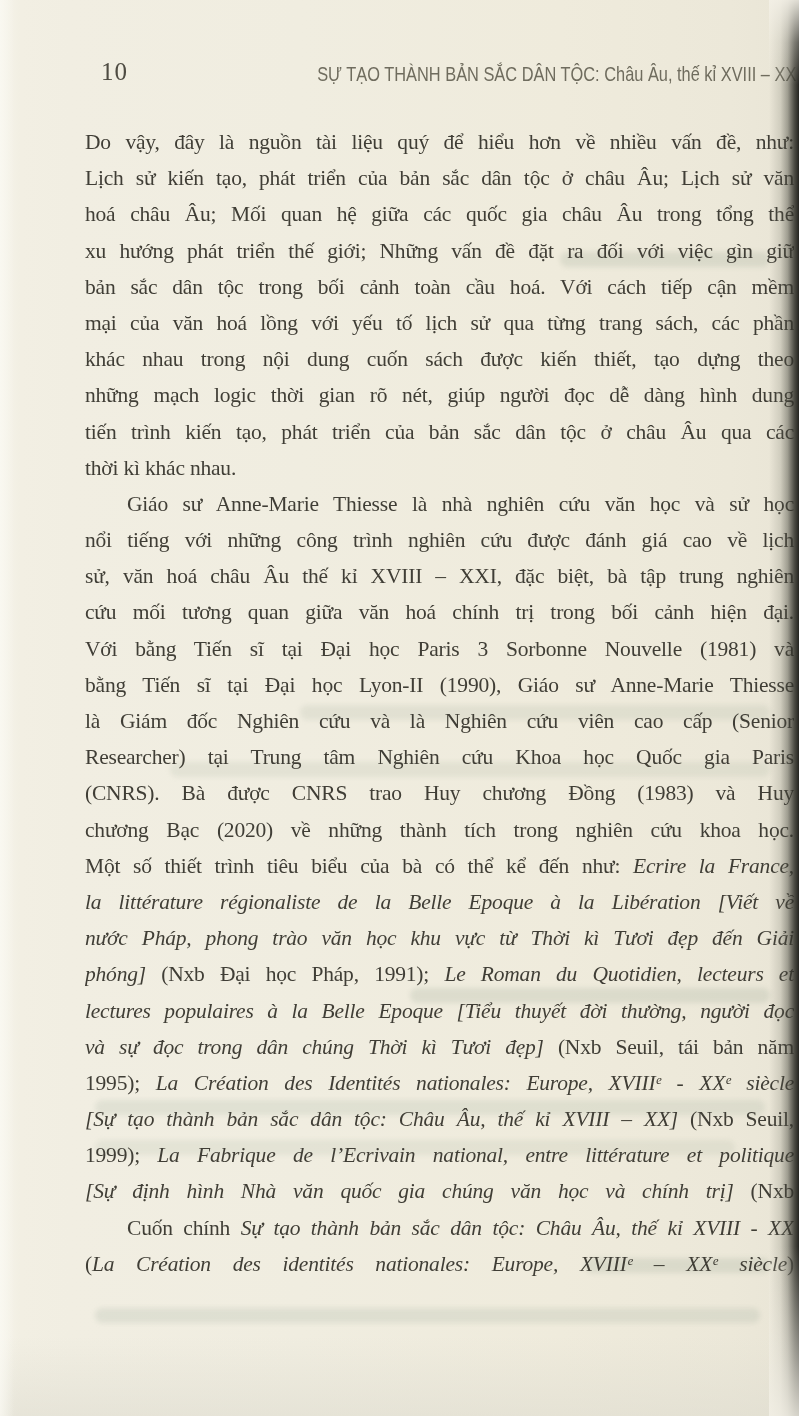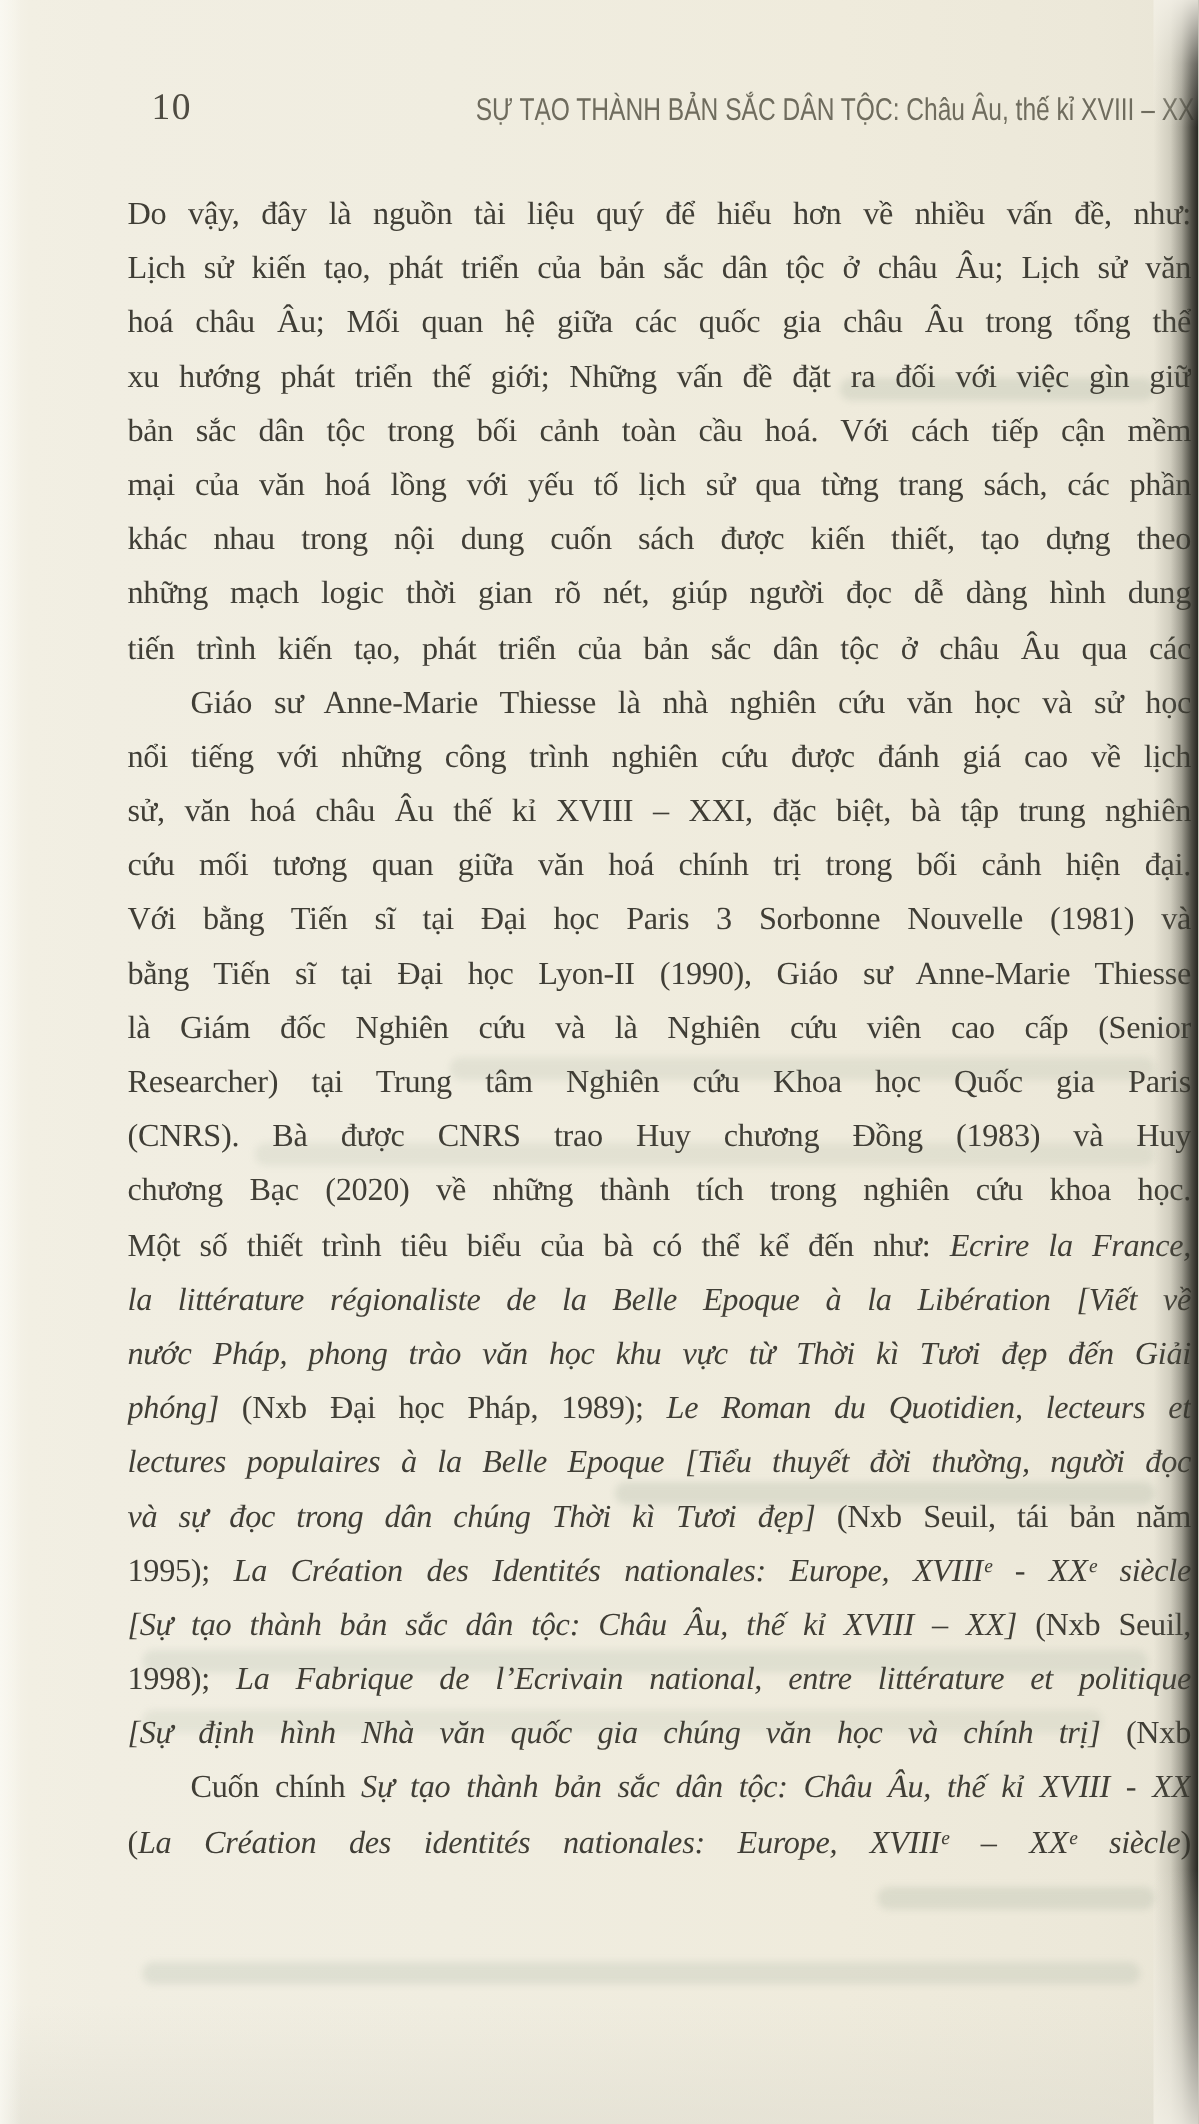--- a/index.html
+++ b/index.html
@@ -100,41 +100,42 @@
       <div>
         <div class="line"><span>Do vậy, đây là nguồn tài liệu quý để hiểu hơn về nhiều vấn đề, như:</span></div>
         <div class="line"><span>Lịch sử kiến tạo, phát triển của bản sắc dân tộc ở châu Âu; Lịch sử văn</span></div>
         <div class="line"><span>hoá châu Âu; Mối quan hệ giữa các quốc gia châu Âu trong tổng thể</span></div>
         <div class="line"><span>xu hướng phát triển thế giới; Những vấn đề đặt ra đối với việc gìn giữ</span></div>
         <div class="line"><span>bản sắc dân tộc trong bối cảnh toàn cầu hoá. Với cách tiếp cận mềm</span></div>
         <div class="line"><span>mại của văn hoá lồng với yếu tố lịch sử qua từng trang sách, các phần</span></div>
         <div class="line"><span>khác nhau trong nội dung cuốn sách được kiến thiết, tạo dựng theo</span></div>
         <div class="line"><span>những mạch logic thời gian rõ nét, giúp người đọc dễ dàng hình dung</span></div>
         <div class="line"><span>tiến trình kiến tạo, phát triển của bản sắc dân tộc ở châu Âu qua các</span></div>
+        <div class="line last"><span>thời kì khác nhau.</span></div>
       </div>
       <div>
         <div class="line indent"><span>Giáo sư Anne-Marie Thiesse là nhà nghiên cứu văn học và sử học</span></div>
         <div class="line"><span>nổi tiếng với những công trình nghiên cứu được đánh giá cao về lịch</span></div>
         <div class="line"><span>sử, văn hoá châu Âu thế kỉ XVIII – XXI, đặc biệt, bà tập trung nghiên</span></div>
         <div class="line"><span>cứu mối tương quan giữa văn hoá chính trị trong bối cảnh hiện đại.</span></div>
         <div class="line"><span>Với bằng Tiến sĩ tại Đại học Paris 3 Sorbonne Nouvelle (1981) và</span></div>
         <div class="line"><span>bằng Tiến sĩ tại Đại học Lyon-II (1990), Giáo sư Anne-Marie Thiesse</span></div>
         <div class="line"><span>là Giám đốc Nghiên cứu và là Nghiên cứu viên cao cấp (Senior</span></div>
         <div class="line"><span>Researcher) tại Trung tâm Nghiên cứu Khoa học Quốc gia Paris</span></div>
         <div class="line"><span>(CNRS). Bà được CNRS trao Huy chương Đồng (1983) và Huy</span></div>
         <div class="line"><span>chương Bạc (2020) về những thành tích trong nghiên cứu khoa học.</span></div>
         <div class="line"><span>Một số thiết trình tiêu biểu của bà có thể kể đến như: </span><span class="it">Ecrire la France,</span></div>
         <div class="line"><span class="it">la littérature régionaliste de la Belle Epoque à la Libération [Viết về</span></div>
         <div class="line"><span class="it">nước Pháp, phong trào văn học khu vực từ Thời kì Tươi đẹp đến Giải</span></div>
-        <div class="line"><span class="it">phóng]</span><span> (Nxb Đại học Pháp, 1989); </span><span class="it">Le Roman du Quotidien, lecteurs et</span></div>
+        <div class="line"><span class="it">phóng]</span><span> (Nxb Đại học Pháp, 1991); </span><span class="it">Le Roman du Quotidien, lecteurs et</span></div>
         <div class="line"><span class="it">lectures populaires à la Belle Epoque [Tiểu thuyết đời thường, người đọc</span></div>
         <div class="line"><span class="it">và sự đọc trong dân chúng Thời kì Tươi đẹp]</span><span> (Nxb Seuil, tái bản năm</span></div>
         <div class="line"><span>1995); </span><span class="it">La Création des Identités nationales: Europe, XVIIIᵉ - XXᵉ siècle</span></div>
         <div class="line"><span class="it">[Sự tạo thành bản sắc dân tộc: Châu Âu, thế kỉ XVIII – XX]</span><span> (Nxb Seuil,</span></div>
-        <div class="line"><span>1998); </span><span class="it">La Fabrique de l’Ecrivain national, entre littérature et politique</span></div>
+        <div class="line"><span>1999); </span><span class="it">La Fabrique de l’Ecrivain national, entre littérature et politique</span></div>
         <div class="line"><span class="it">[Sự định hình Nhà văn quốc gia chúng văn học và chính trị]</span><span> (Nxb</span></div>
       </div>
       <div>
         <div class="line indent"><span>Cuốn chính </span><span class="it">Sự tạo thành bản sắc dân tộc: Châu Âu, thế kỉ XVIII - XX</span></div>
         <div class="line"><span>(</span><span class="it">La Création des identités nationales: Europe, XVIIIᵉ – XXᵉ siècle</span><span>)</span></div>
       </div>
     </div>
 
   <div class="left-edge"></div>
   <div class="binding"></div>

